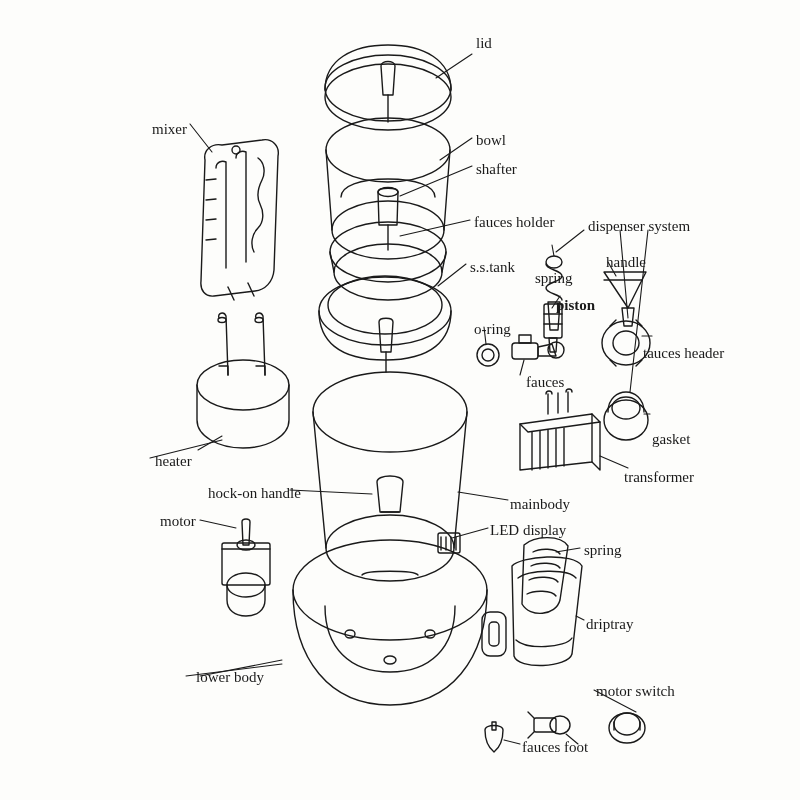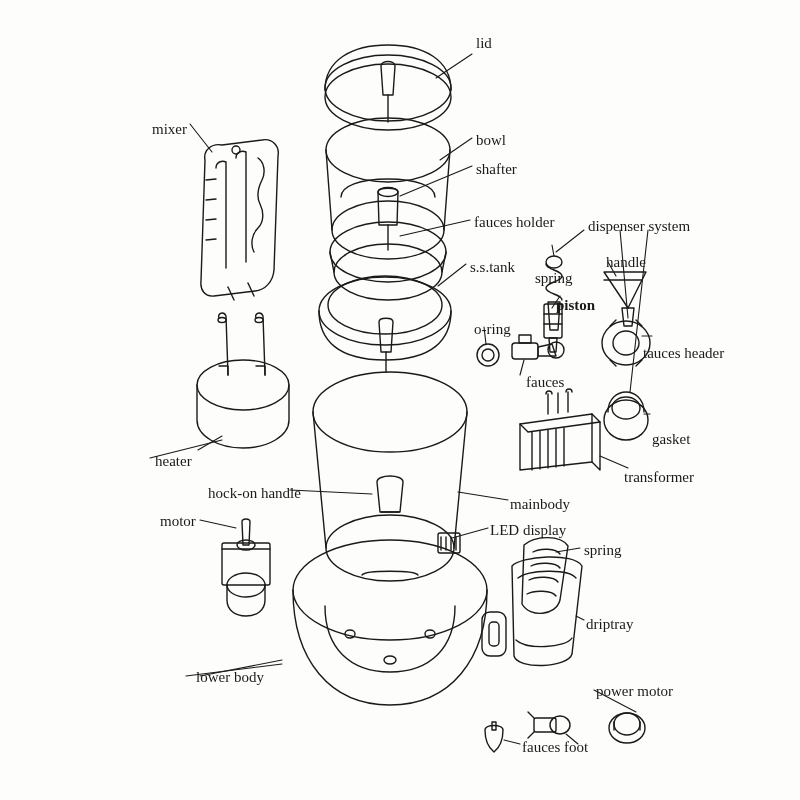--- a/index.html
+++ b/index.html
@@ -280,16 +280,16 @@
   <div class="lbl" style="left:652px; top:432px;">gasket</div>
   <div class="lbl" style="left:155px; top:454px;">heater</div>
   <div class="lbl" style="left:624px; top:470px;">transformer</div>
   <div class="lbl" style="left:208px; top:486px;">hock-on  handle</div>
   <div class="lbl" style="left:510px; top:497px;">mainbody</div>
   <div class="lbl" style="left:160px; top:514px;">motor</div>
   <div class="lbl" style="left:490px; top:523px;">LED display</div>
   <div class="lbl" style="left:584px; top:543px;">spring</div>
   <div class="lbl" style="left:586px; top:617px;">driptray</div>
   <div class="lbl" style="left:196px; top:670px;">lower body</div>
-  <div class="lbl" style="left:596px; top:684px;">power motor</div>
+  <div class="lbl" style="left:596px; top:684px;">motor switch</div>
   <div class="lbl" style="left:522px; top:740px;">fauces  foot</div>
 
 </div>
 
 </body></html>

